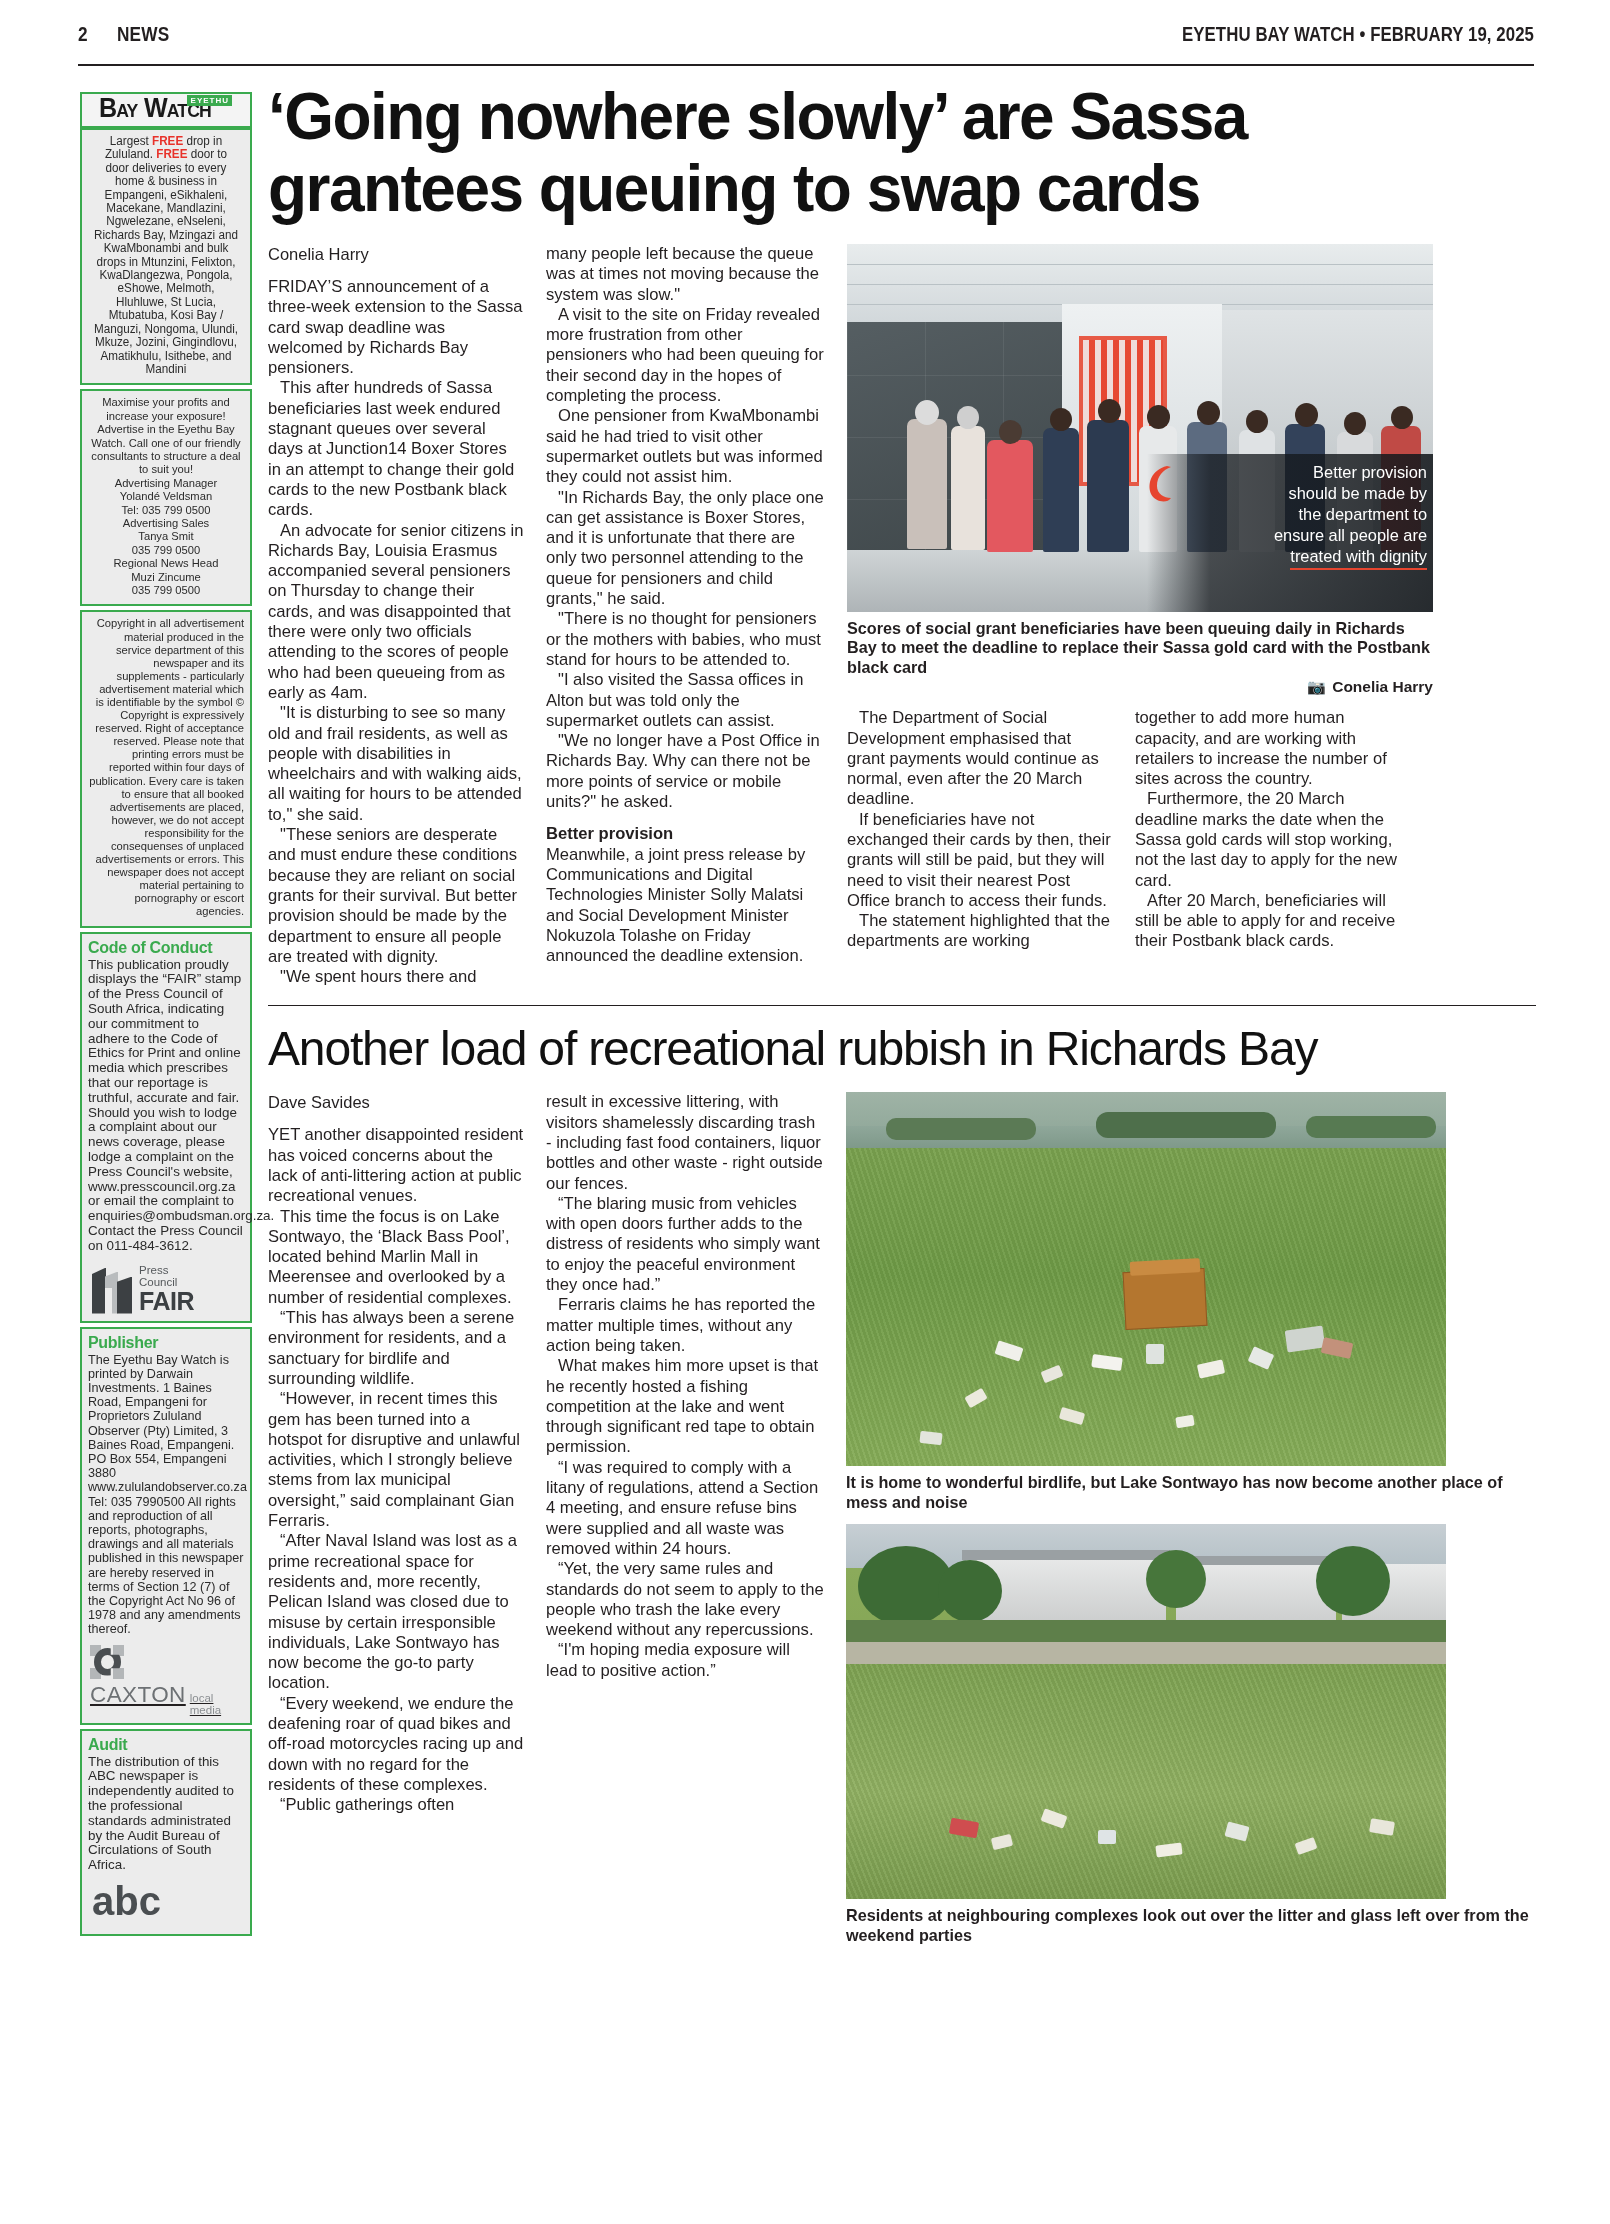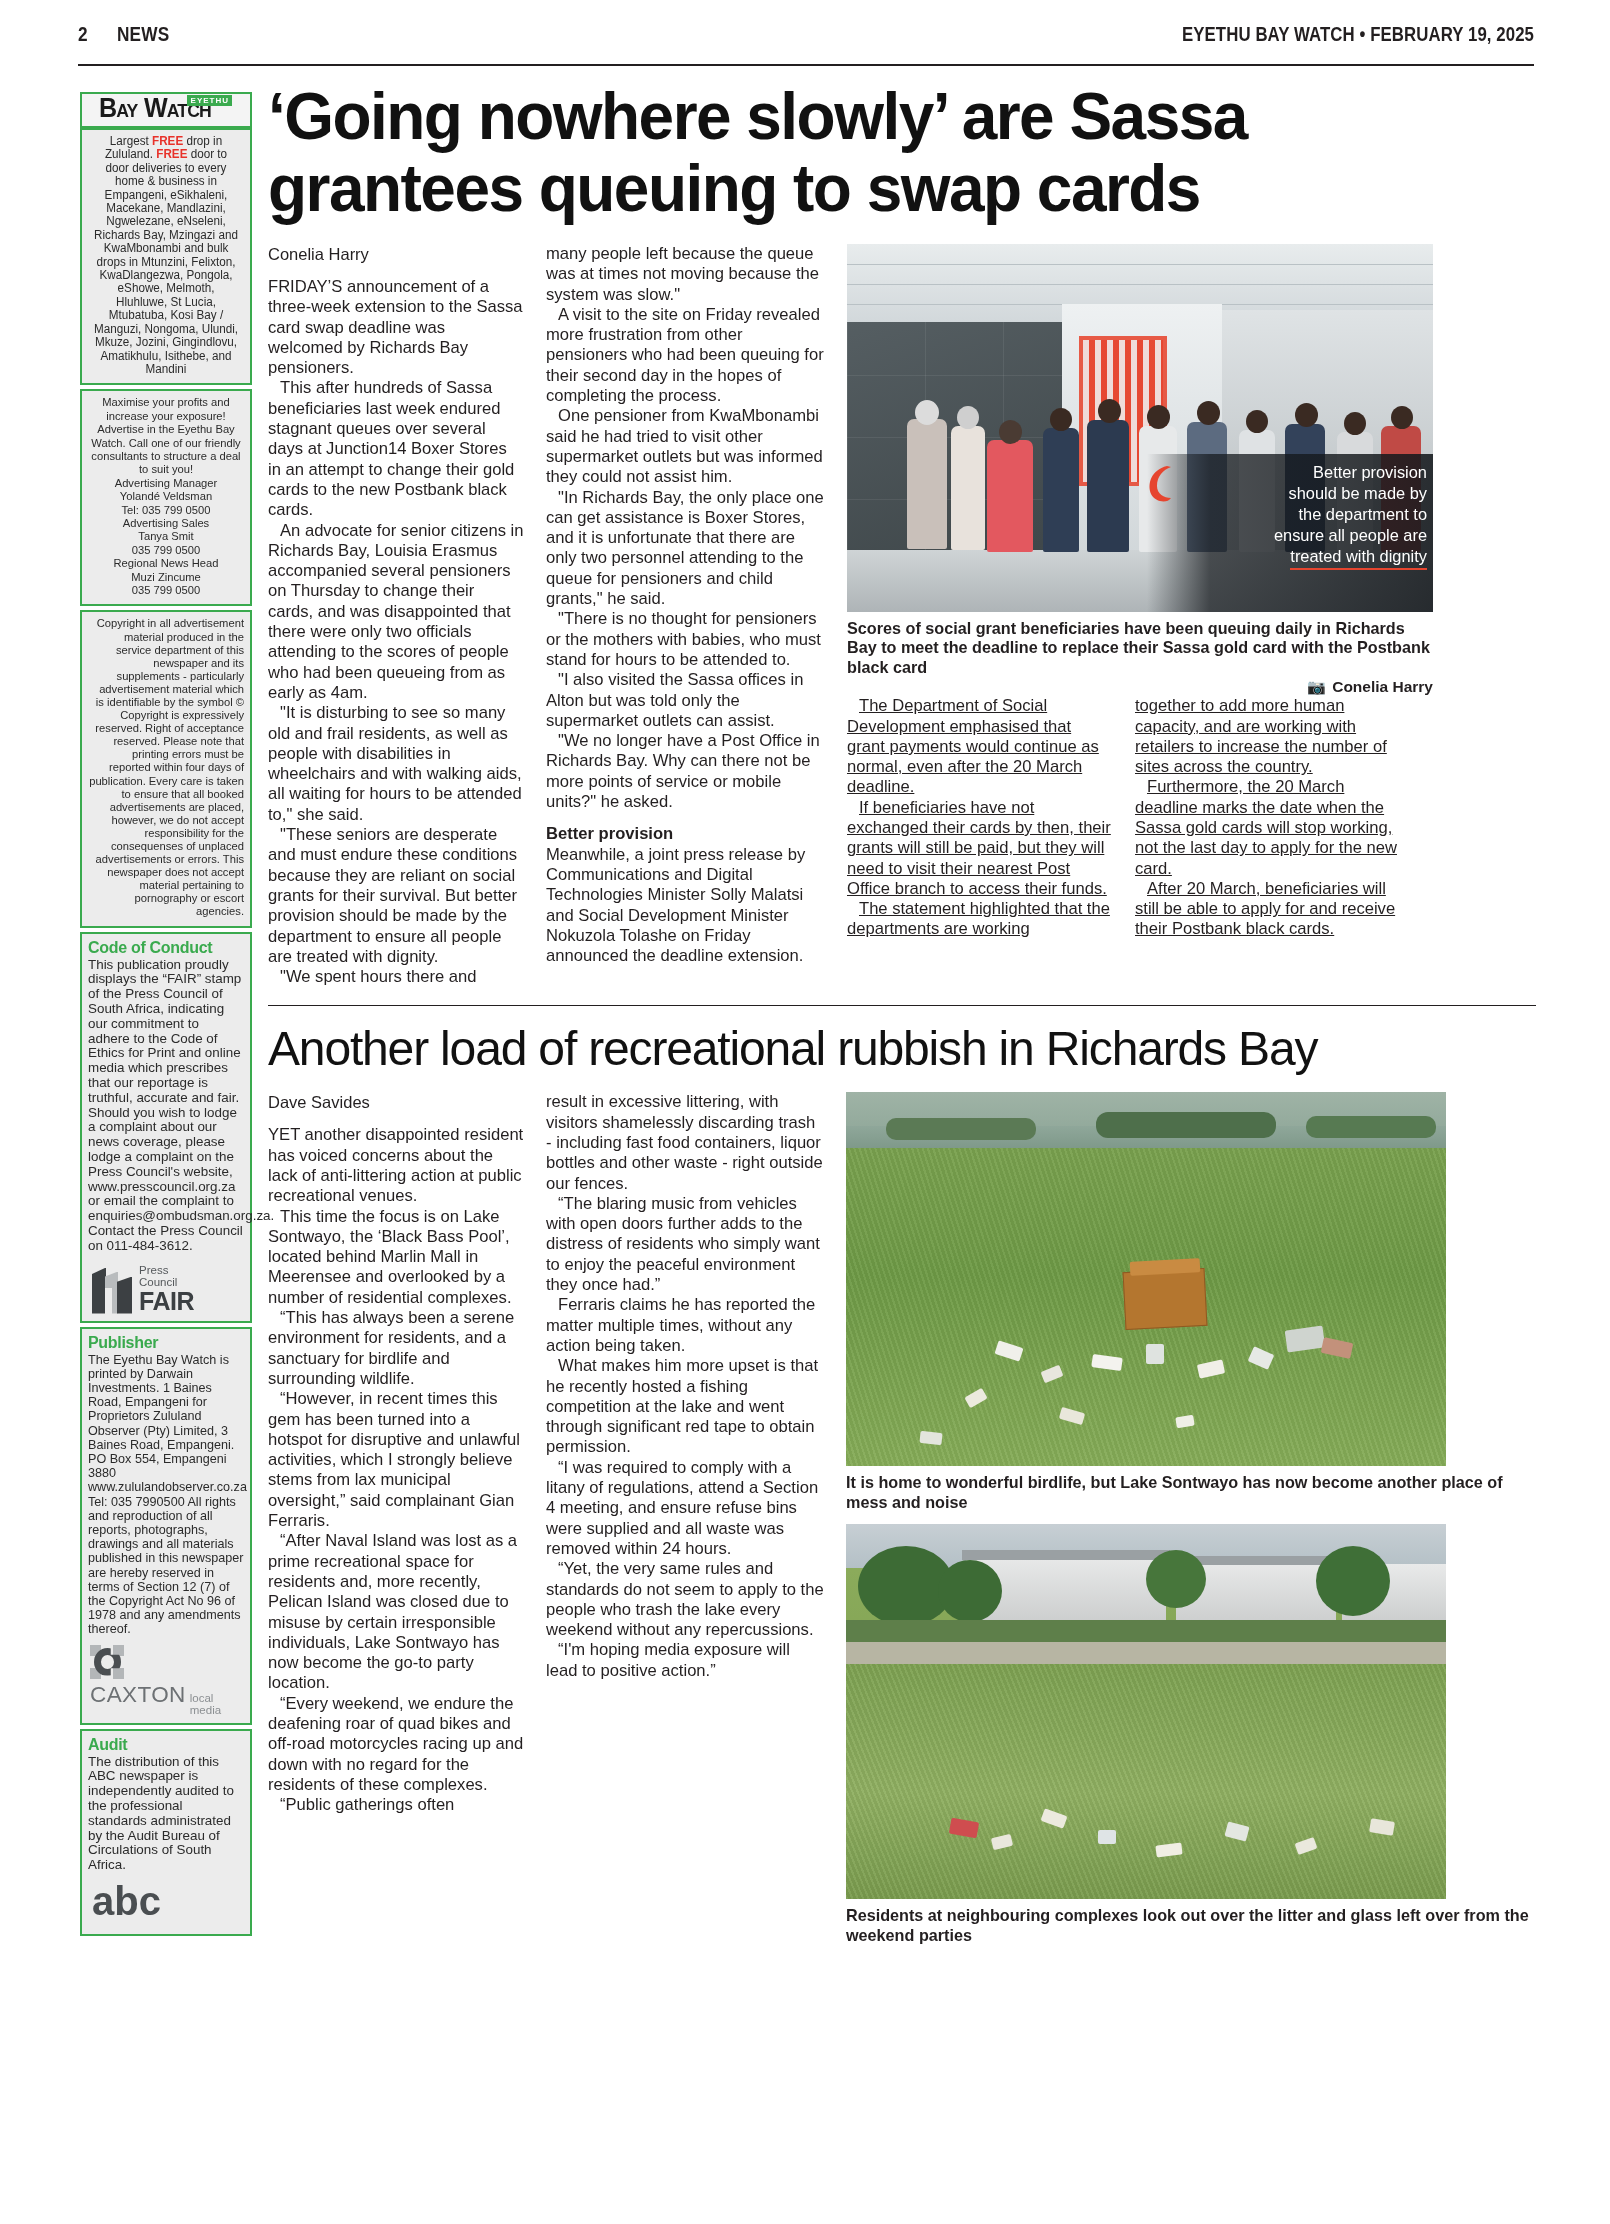--- a/index.html
+++ b/index.html
@@ -144,21 +144,21 @@
 
   
   .caxton-wrap { margin-top: 8px; padding-left: 2px; }
   .cx-mark { width: 34px; height: 34px; position: relative; margin-bottom: 3px; }
   .cx-sq { position: absolute; background: #b3b6b8; }
   .cx-c {
     position:absolute; left:4px; top:3px; width: 27px; height: 28px;
     border: 7px solid #4a4e51; border-radius: 50%;
     clip-path: polygon(0 0, 62% 0, 62% 26%, 100% 26%, 100% 74%, 62% 74%, 62% 100%, 0 100%);
   }
-  .cx-text { display: flex; align-items: baseline; gap: 4px; }
+  .cx-text { display: flex; align-items: baseline; gap: 4px; text-decoration: underline; }
   .cx-caxton {
     font-family: "Liberation Sans", sans-serif; font-size: 22.5px; color: #6d7174;
     letter-spacing: 0.4px; font-weight: 400;
   }
   .cx-local {
     font-family: "Liberation Sans", sans-serif; font-size: 11.5px; color: #8b8f92;
   }
 
   .abc-wrap { margin-top: 6px; padding-left: 4px; }
 
@@ -218,21 +218,21 @@
   .photo-credit {
     font-family: "Liberation Sans", sans-serif;
     font-weight: 700; font-size: 15.5px; color: #231f20;
     text-align: right; margin-top: 1px;
     display: flex; align-items: center; justify-content: flex-end; gap: 6px;
   }
   .cam-icon { font-size: 15px; }
 
   .lower-cols {
     display: grid; grid-template-columns: 288px 298px;
-    text-decoration: underline;
+    margin-top: 12px;
   }
 
   
   .hr-thin { height: 1px; background: #231f20; margin: 18px 0 0 0; }
 
   .headline2 {
     font-family: "Liberation Sans Narrow","Liberation Sans", sans-serif;
     font-weight: 400;
     font-size: 49px; line-height: 56px; letter-spacing: -1.2px;
     color: #111111; margin: 14px 0 16px 0;

